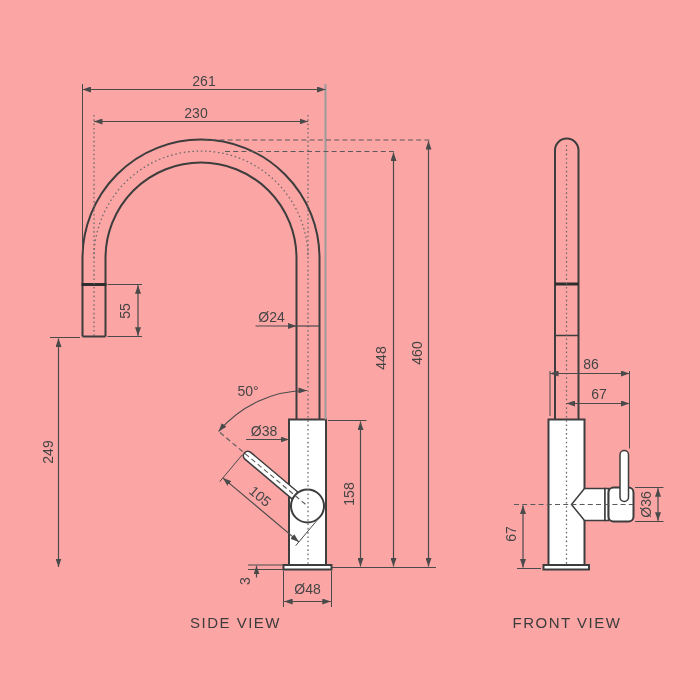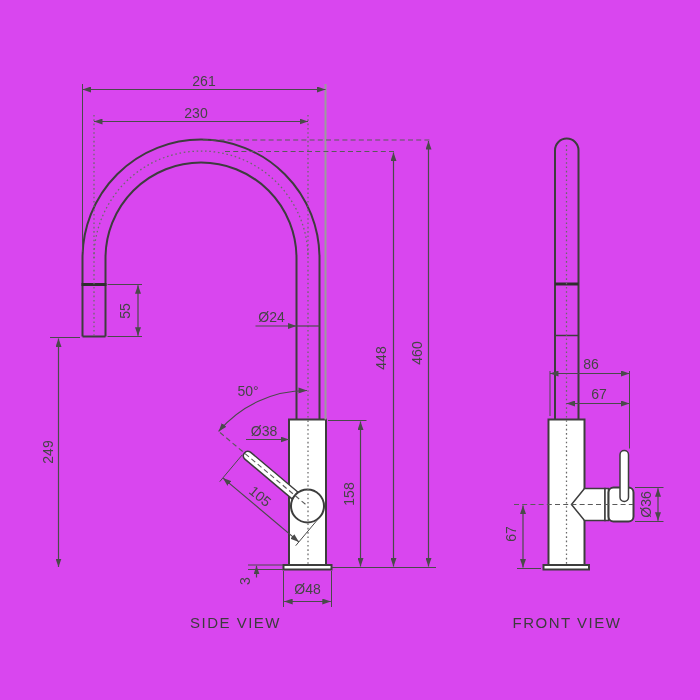--- a/index.html
+++ b/index.html
@@ -1,16 +1,16 @@
 <!DOCTYPE html>
 <html><head>
 <meta charset="utf-8">
 <style>
   html,body{margin:0;padding:0;background:#fff;}
-  .stage{width:700px;height:700px;background:#d946ef;position:relative;overflow:hidden;
+  .stage{width:700px;height:700px;background:#fca5a5;position:relative;overflow:hidden;
          font-family:"Liberation Sans", sans-serif;}
   svg{display:block;}
   .obj{stroke:#3d3d3d;stroke-width:2;fill:none;}
   .obj-thin{stroke:#3d3d3d;stroke-width:1.5;fill:none;}
   .obj-heavy{stroke:#2e2e2e;stroke-width:3;fill:none;}
   .fillwhite{fill:#ffffff;}
   .dim{stroke:#4a4a4a;stroke-width:1.2;fill:none;}
   .ext{stroke:#4a4a4a;stroke-width:1;fill:none;}
   .ext-gray{stroke:#9c9c9c;stroke-width:2;fill:none;}
   .dash{stroke:#5a5a5a;stroke-width:1.1;fill:none;stroke-dasharray:5 3.2;}

